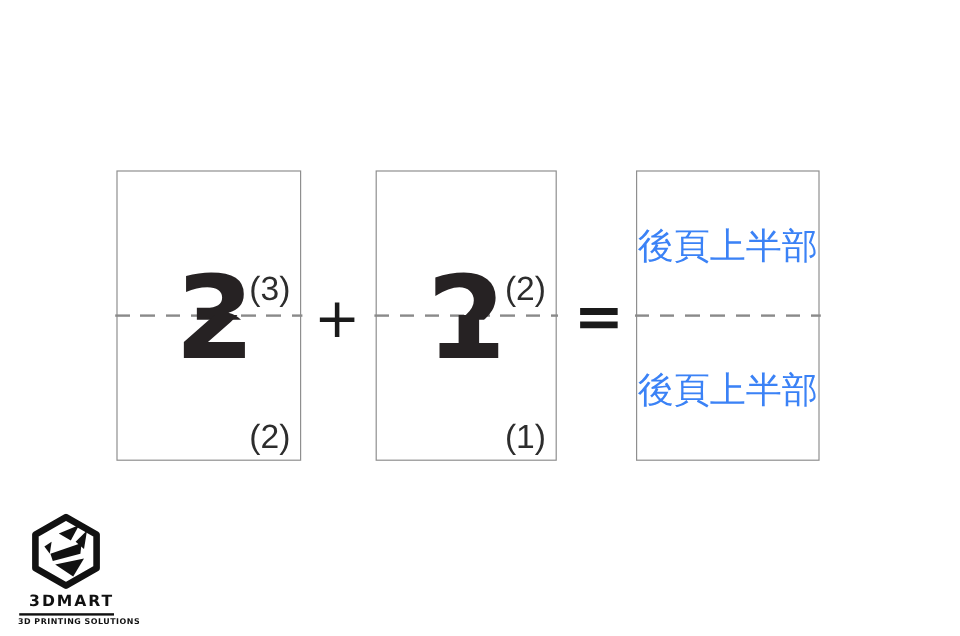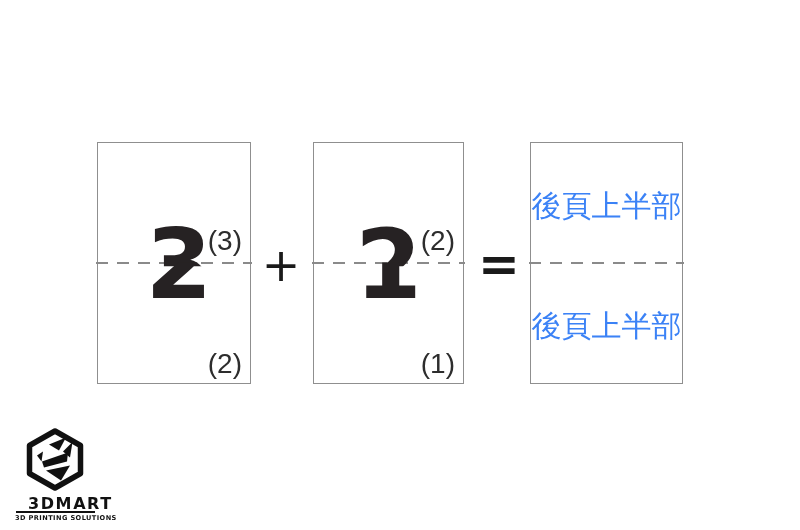--- a/index.html
+++ b/index.html
@@ -38,22 +38,22 @@
   .zh-bottom{top:169px;}
 
   
   .op{position:absolute;color:#1a1a1a;font-family:"DejaVu Sans",sans-serif;z-index:2;}
   .op-plus{left:281px;top:265px;transform:translate(-50%,-50%);font-size:46px;font-weight:400;}
   .op-equals{left:499px;top:264px;transform:translate(-50%,-50%);font-size:50px;font-weight:700;}
 
   
   .logo{position:absolute;left:15px;top:428px;width:90px;}
   .logo-icon{position:absolute;left:11px;top:0;width:58px;height:63px;}
-  .logo-name{position:absolute;left:13px;top:66px;width:80px;text-align:right;
-             font-size:16px;font-weight:700;letter-spacing:1.6px;color:#111111;
+  .logo-name{position:absolute;left:0;top:66px;width:80px;text-align:right;
+             font-size:13px;font-weight:700;letter-spacing:1.6px;color:#111111;
              font-family:"DejaVu Sans",sans-serif;white-space:nowrap;}
   .logo-rule{position:absolute;left:1px;top:83px;width:79px;height:2px;background:#111111;}
   .logo-tagline{position:absolute;left:0;top:86px;width:80px;text-align:left;
                 font-size:6.6px;font-weight:700;letter-spacing:0.42px;color:#111111;
                 font-family:"DejaVu Sans",sans-serif;white-space:nowrap;}
 </style>
 </head>
 <body>
 
 <div class="canvas">

